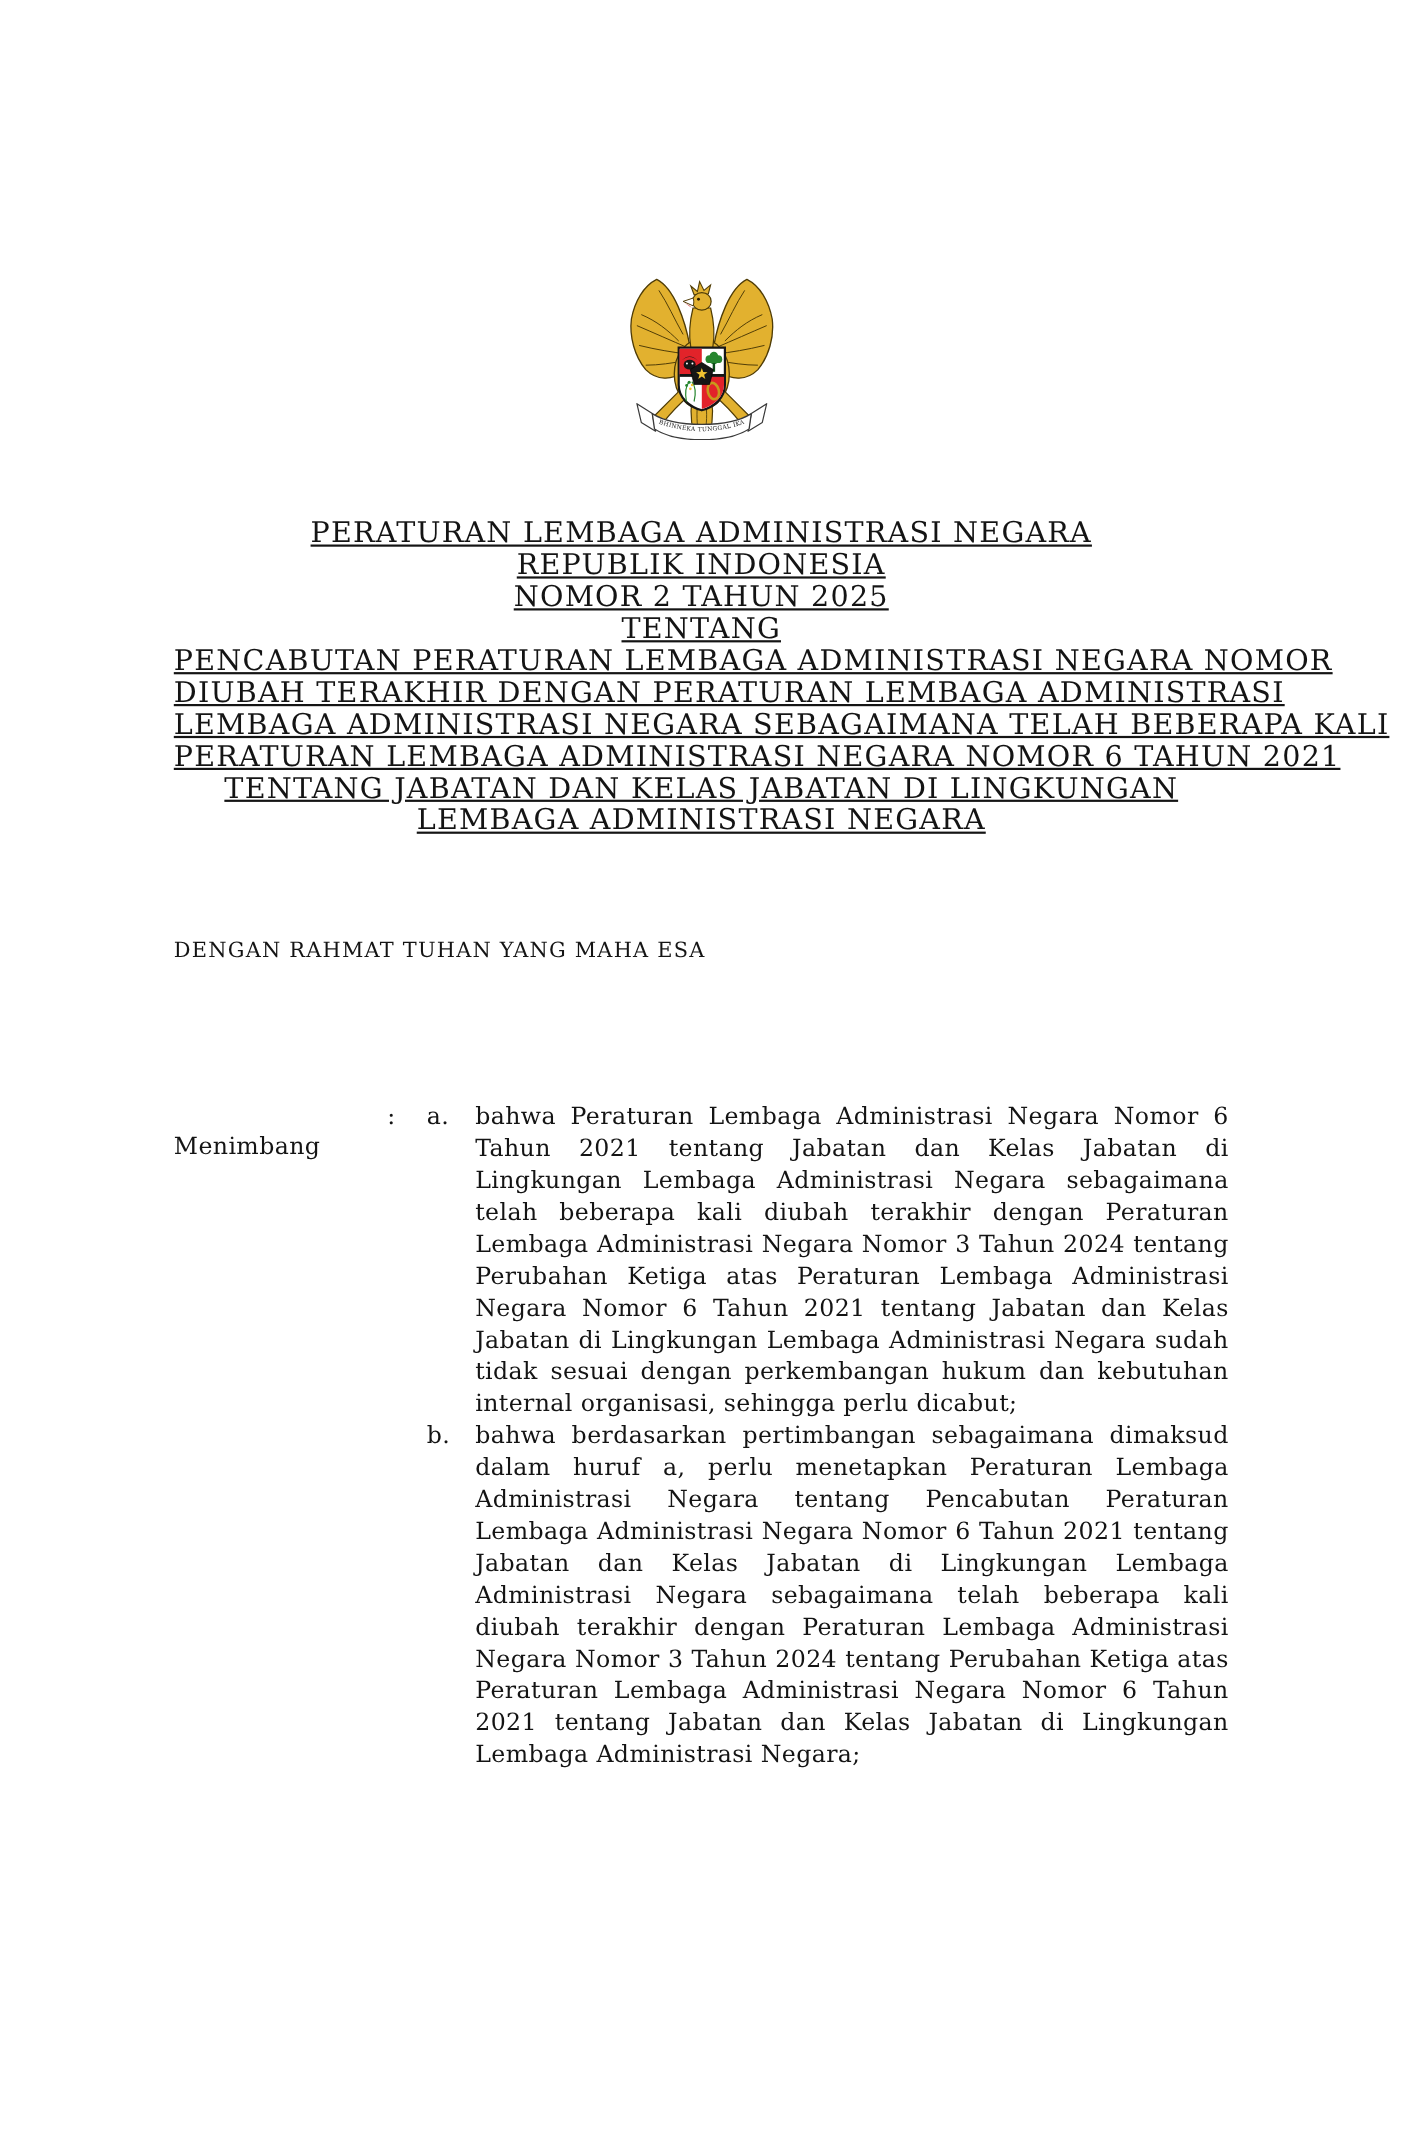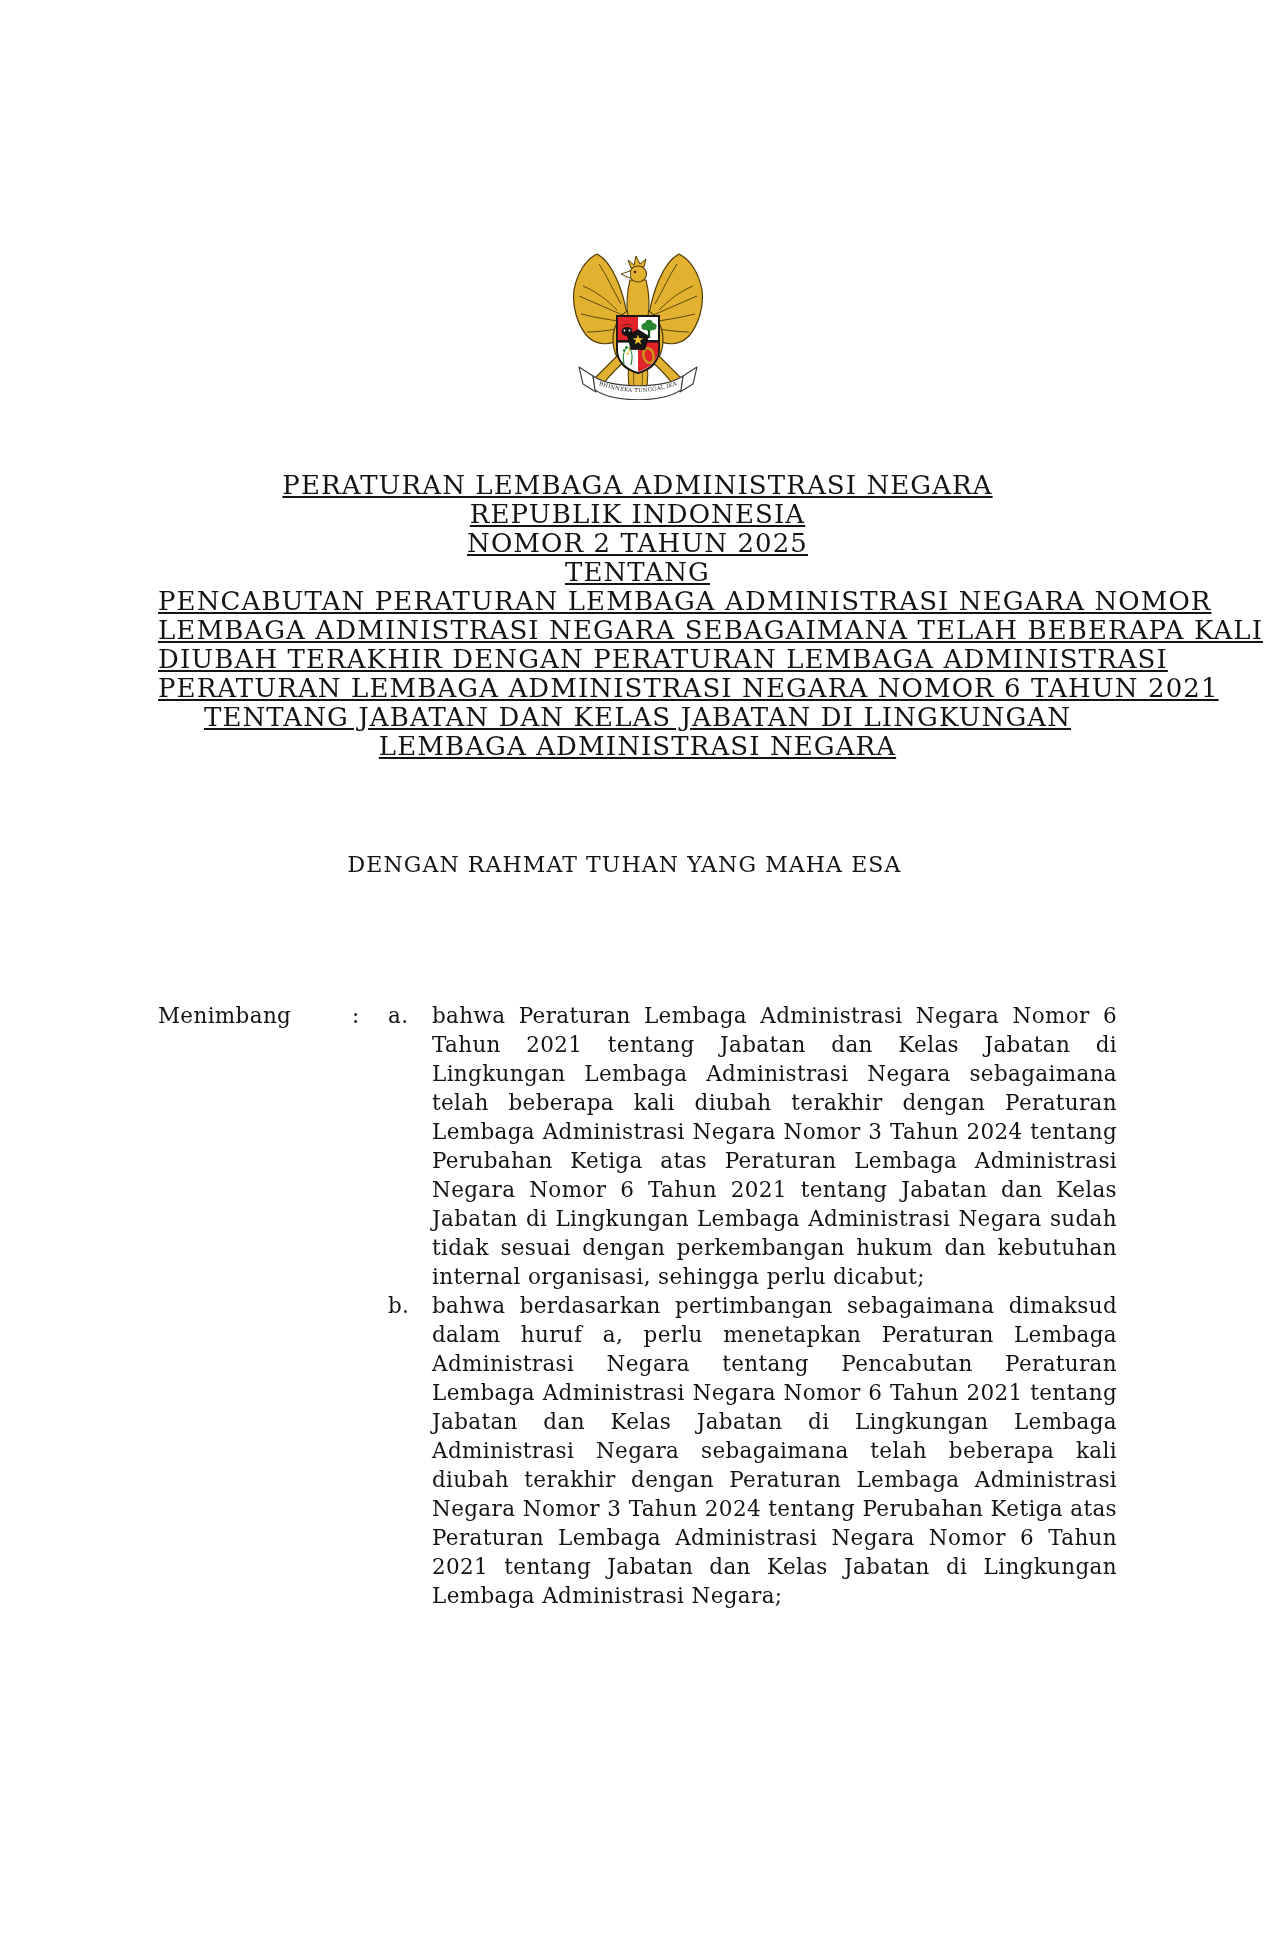--- a/index.html
+++ b/index.html
@@ -28,43 +28,42 @@
     width: 959px;
     text-align: center;
     font-size: 26px;
     line-height: 29px;
     letter-spacing: 1.1px;
     text-decoration: underline;
   }
   .title-line { white-space: nowrap; }
   .center-line {
     position: absolute;
-    left: 145px;
+    left: 158px;
     width: 959px;
-    text-align: center;
-    font-size: 22px;
+    font-size: 19px;
     line-height: 29px;
     letter-spacing: 1.1px;
     white-space: nowrap;
   }
   .invocation { top: 850px; }
   .official   { top: 908px; }
   .considering {
     position: absolute;
     top: 1001px;
     left: 158px;
     width: 959px;
     display: grid;
     grid-template-columns: 194px 36px 1fr;
     font-size: 21.5px;
     line-height: 29px;
     letter-spacing: 0.35px;
     align-items: start;
   }
-  .c-label { white-space: nowrap; }
+  .c-label { white-space: nowrap; margin-top: 27px; }
   .c-colon { }
   .c-items { }
   .c-item {
     display: grid;
     grid-template-columns: 44px 685px;
   }
   .c-marker { }
   .c-text {
     text-align: justify;
     text-justify: inter-word;
@@ -161,22 +160,22 @@
       </g>
     </svg>
   </div>
 
   <div class="title-block">
     <div class="title-line">PERATURAN LEMBAGA ADMINISTRASI NEGARA</div>
     <div class="title-line">REPUBLIK INDONESIA</div>
     <div class="title-line">NOMOR 2 TAHUN 2025</div>
     <div class="title-line">TENTANG</div>
     <div class="title-line">PENCABUTAN PERATURAN LEMBAGA ADMINISTRASI NEGARA NOMOR</div>
+    <div class="title-line">DIUBAH TERAKHIR DENGAN PERATURAN LEMBAGA ADMINISTRASI</div>
     <div class="title-line">LEMBAGA ADMINISTRASI NEGARA SEBAGAIMANA TELAH BEBERAPA KALI</div>
-    <div class="title-line">DIUBAH TERAKHIR DENGAN PERATURAN LEMBAGA ADMINISTRASI</div>
     <div class="title-line">PERATURAN LEMBAGA ADMINISTRASI NEGARA NOMOR 6 TAHUN 2021</div>
     <div class="title-line">TENTANG JABATAN DAN KELAS JABATAN DI LINGKUNGAN</div>
     <div class="title-line">LEMBAGA ADMINISTRASI NEGARA</div>
   </div>
 
   <div class="center-line invocation">DENGAN RAHMAT TUHAN YANG MAHA ESA</div>
 
 
   <div class="considering">
     <div class="c-label">Menimbang</div>

